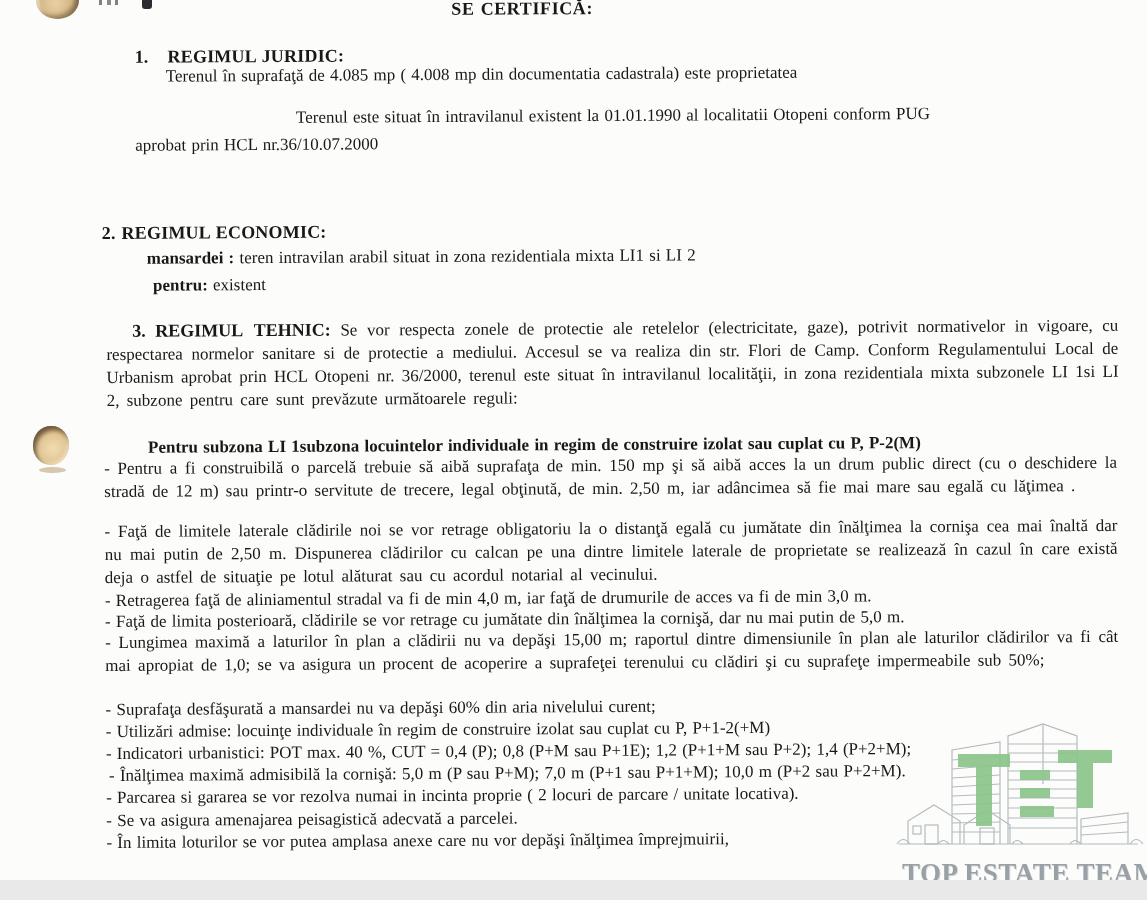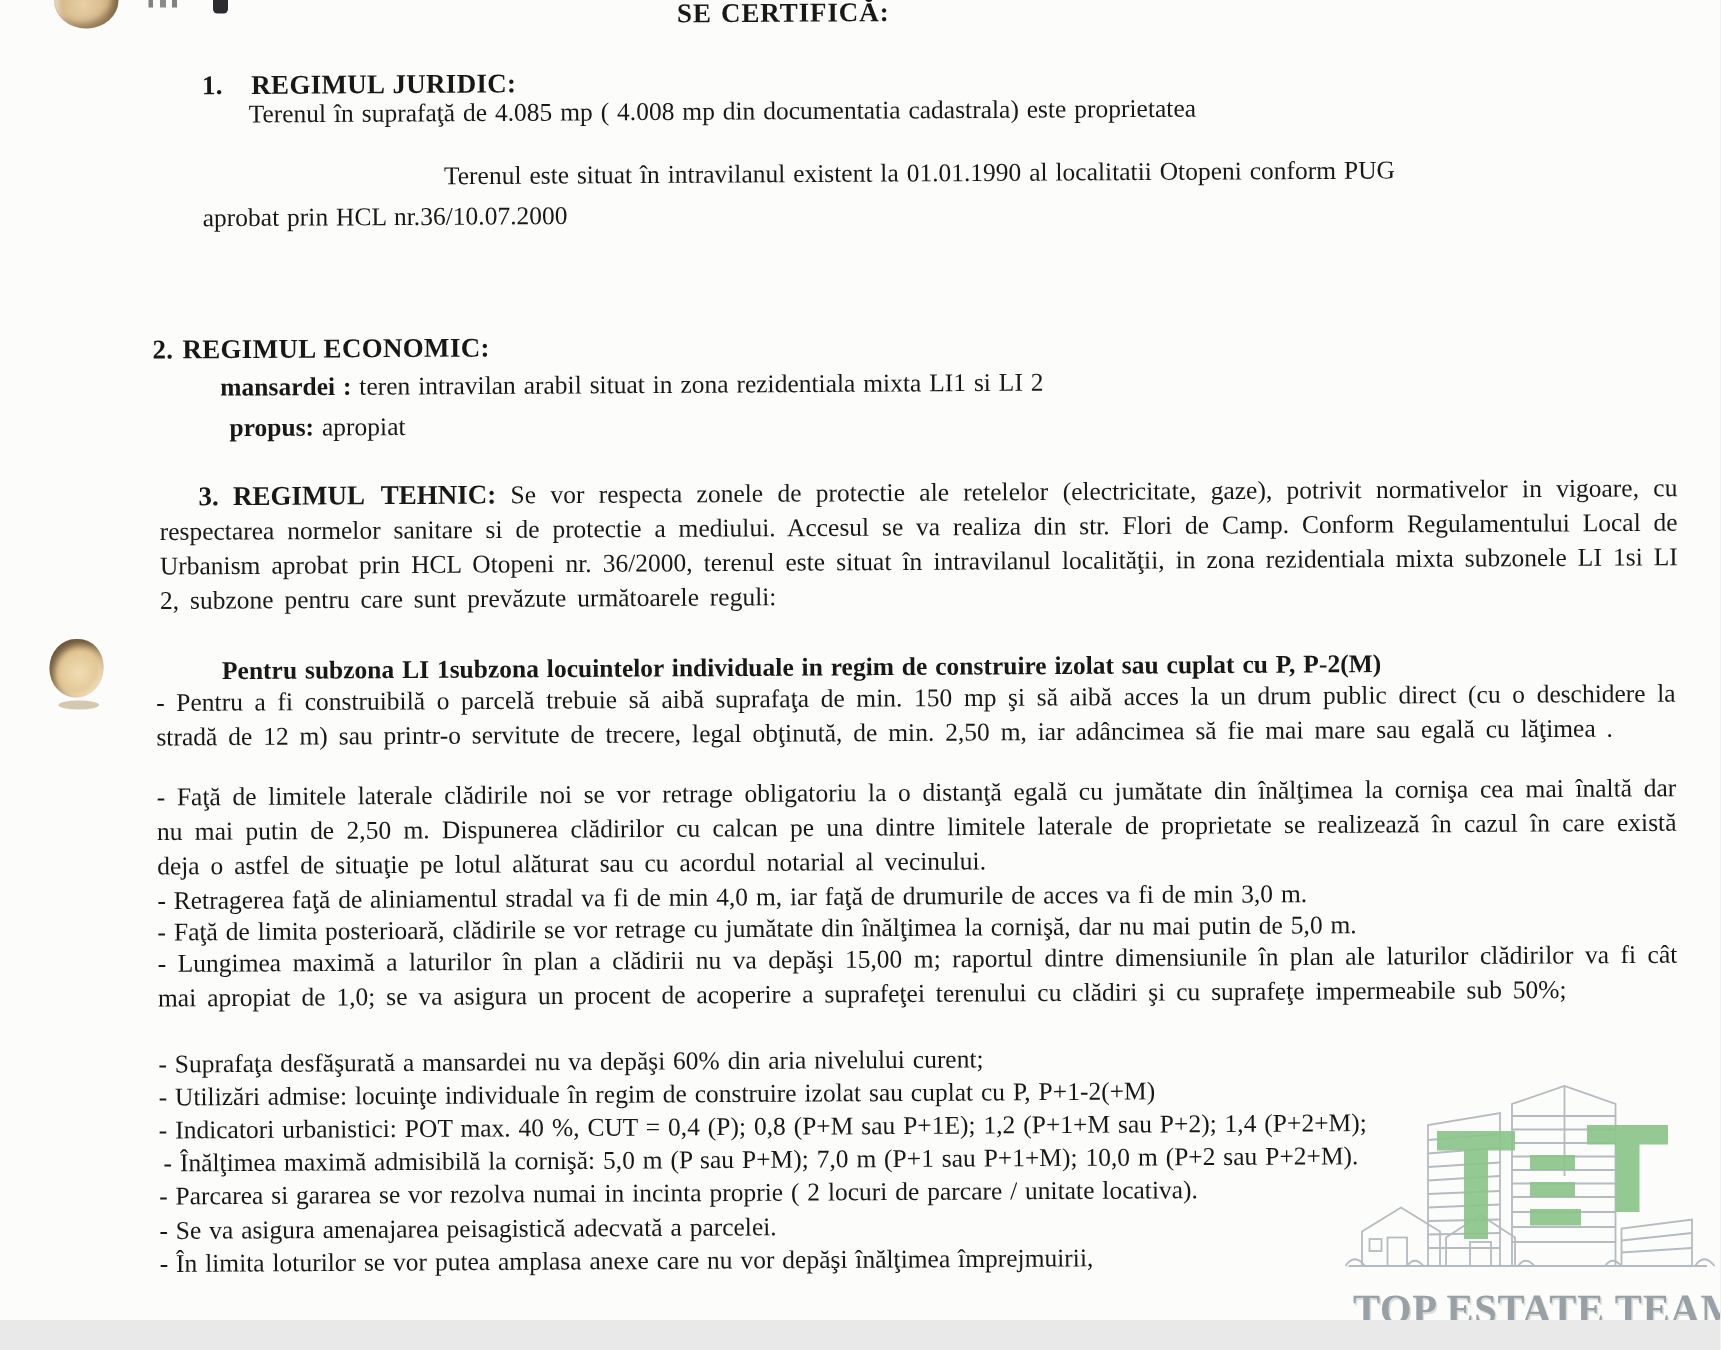--- a/index.html
+++ b/index.html
@@ -72,22 +72,22 @@
     <div class="t" style="left:168px;top:67px">Terenul în suprafaţă de 4.085 mp ( 4.008 mp din  documentatia cadastrala) este proprietatea</div>
     <div class="t" style="left:298px;top:109px">Terenul este situat  în  intravilanul existent la 01.01.1990 al localitatii Otopeni  conform PUG</div>
     <div class="t" style="left:137px;top:136px">aprobat prin HCL nr.36/10.07.2000</div>
 
     <div class="t h" style="left:103px;top:223px"><span class="num2">2.</span><span>REGIMUL ECONOMIC:</span></div>
     <div class="t" style="left:148px;top:249px">
       <span class="b">mansardei :</span>
       <span>teren intravilan arabil situat  in zona rezidentiala mixta LI1 si LI 2</span>
     </div>
     <div class="t" style="left:154px;top:276px">
-      <span class="b">propus:</span>
-      <span>apropiat</span>
+      <span class="b">pentru:</span>
+      <span>existent</span>
     </div>
 
     <p class="p intro" style="left:107px;top:320px;width:1012px">
       <span class="b hs" style="font-size:18px">3.</span>
       <span class="b hs" style="font-size:18px">REGIMUL TEHNIC:</span>
       <span>Se vor respecta zonele de protectie ale retelelor (electricitate, gaze), potrivit normativelor in vigoare, cu respectarea normelor sanitare si de protectie a mediului. Accesul se va realiza din  str. Flori de Camp. Conform Regulamentului Local de Urbanism aprobat prin HCL Otopeni nr. 36/2000, terenul este situat în intravilanul localităţii, in zona rezidentiala mixta  subzonele  LI 1si LI 2, subzone pentru care sunt prevăzute următoarele reguli:</span>
     </p>
 
     <div class="t b" style="left:148px;top:438px">Pentru  subzona LI 1subzona locuintelor individuale in regim de construire izolat sau cuplat cu P, P-2(M)</div>
 

